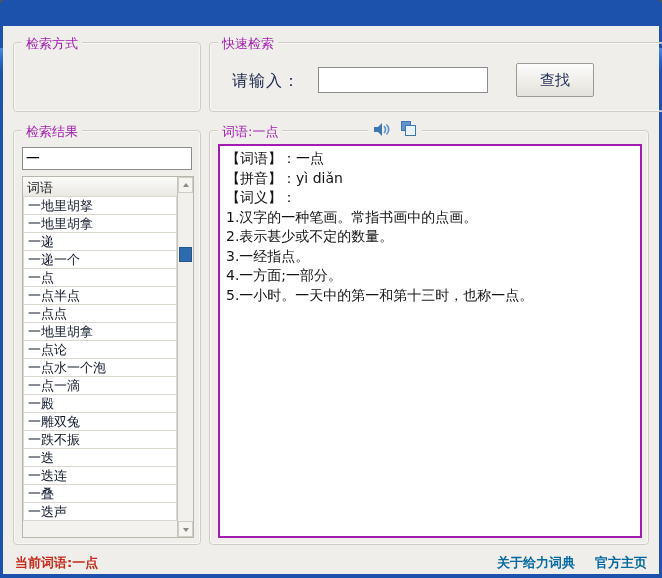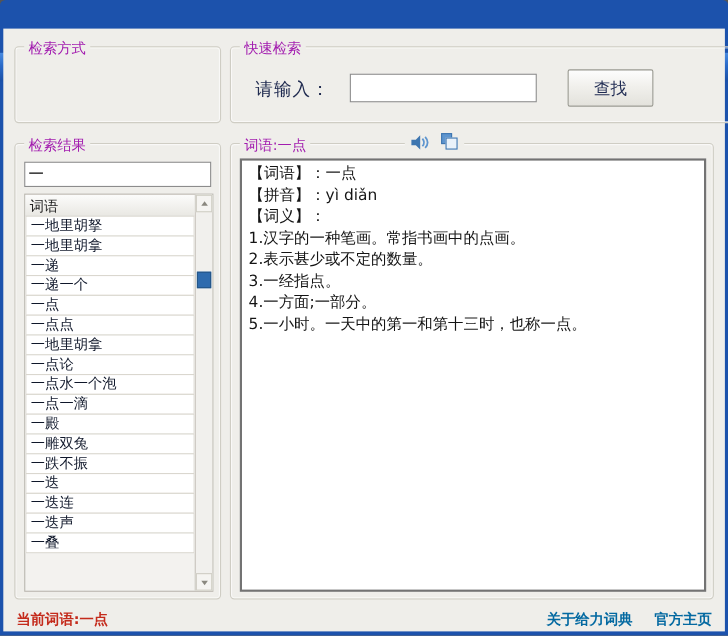--- a/index.html
+++ b/index.html
@@ -111,21 +111,21 @@
 
   
   .word-icons { position:absolute; top:-10px; left:158px; display:flex; gap:10px; background:#EFEEEA; padding:0 5px; }
   .icon-speaker { width:18px; height:17px; }
   .icon-copy { width:16px; height:16px; position:relative; }
   .icon-copy .back { position:absolute; left:0; top:0; width:10px; height:10px; background:#5E95CF; border:1px solid #3E76B0; }
   .icon-copy .front { position:absolute; left:4px; top:4px; width:11px; height:11px; background:#EAF2FA; border:1px solid #3E76B0; }
 
   .def-box {
     position:absolute; left:8px; top:13px; width:424px; height:394px;
-    background:#fff; border:2px solid #737373; padding:3px 6px; overflow:hidden;
+    background:#fff; border:2px solid #a21caf; padding:3px 6px; overflow:hidden;
   }
   .def-line { font-size:14px; line-height:19.5px; color:#141414; }
 
   
   .statusbar { position:absolute; left:0; top:523px; width:100%; height:25px; }
   .current-word { position:absolute; left:12px; top:5px; font-size:13px; font-weight:bold; color:#C42B1C; }
   .status-links { position:absolute; right:12px; top:5px; display:flex; gap:20px; }
   .status-link { font-size:13px; font-weight:bold; color:#0369a1; cursor:default;text-align:right; }
 </style>
 </head>
@@ -173,20 +173,21 @@
               <div class="row">一地里胡拏</div>
 
               <div class="row">一地里胡拿</div>
 
               <div class="row">一递</div>
 
               <div class="row">一递一个</div>
 
               <div class="row">一点</div>
 
+              <div class="row">一点半点</div>
 
               <div class="row">一点点</div>
 
               <div class="row">一地里胡拿</div>
 
               <div class="row">一点论</div>
 
               <div class="row">一点水一个泡</div>
 
               <div class="row">一点一滴</div>
@@ -194,23 +195,23 @@
               <div class="row">一殿</div>
 
               <div class="row">一雕双兔</div>
 
               <div class="row">一跌不振</div>
 
               <div class="row">一迭</div>
 
               <div class="row">一迭连</div>
 
+              <div class="row">一叠</div>
+
               <div class="row">一迭声</div>
-
-              <div class="row">一叠</div>
             </div>
         </div>
         <div class="scrollbar">
           <div class="sb-btn">
               <div class="sb-arrow-up"></div>
             </div>
           <div class="sb-track">
             <div class="sb-thumb"></div>
           </div>
           <div class="sb-btn">

